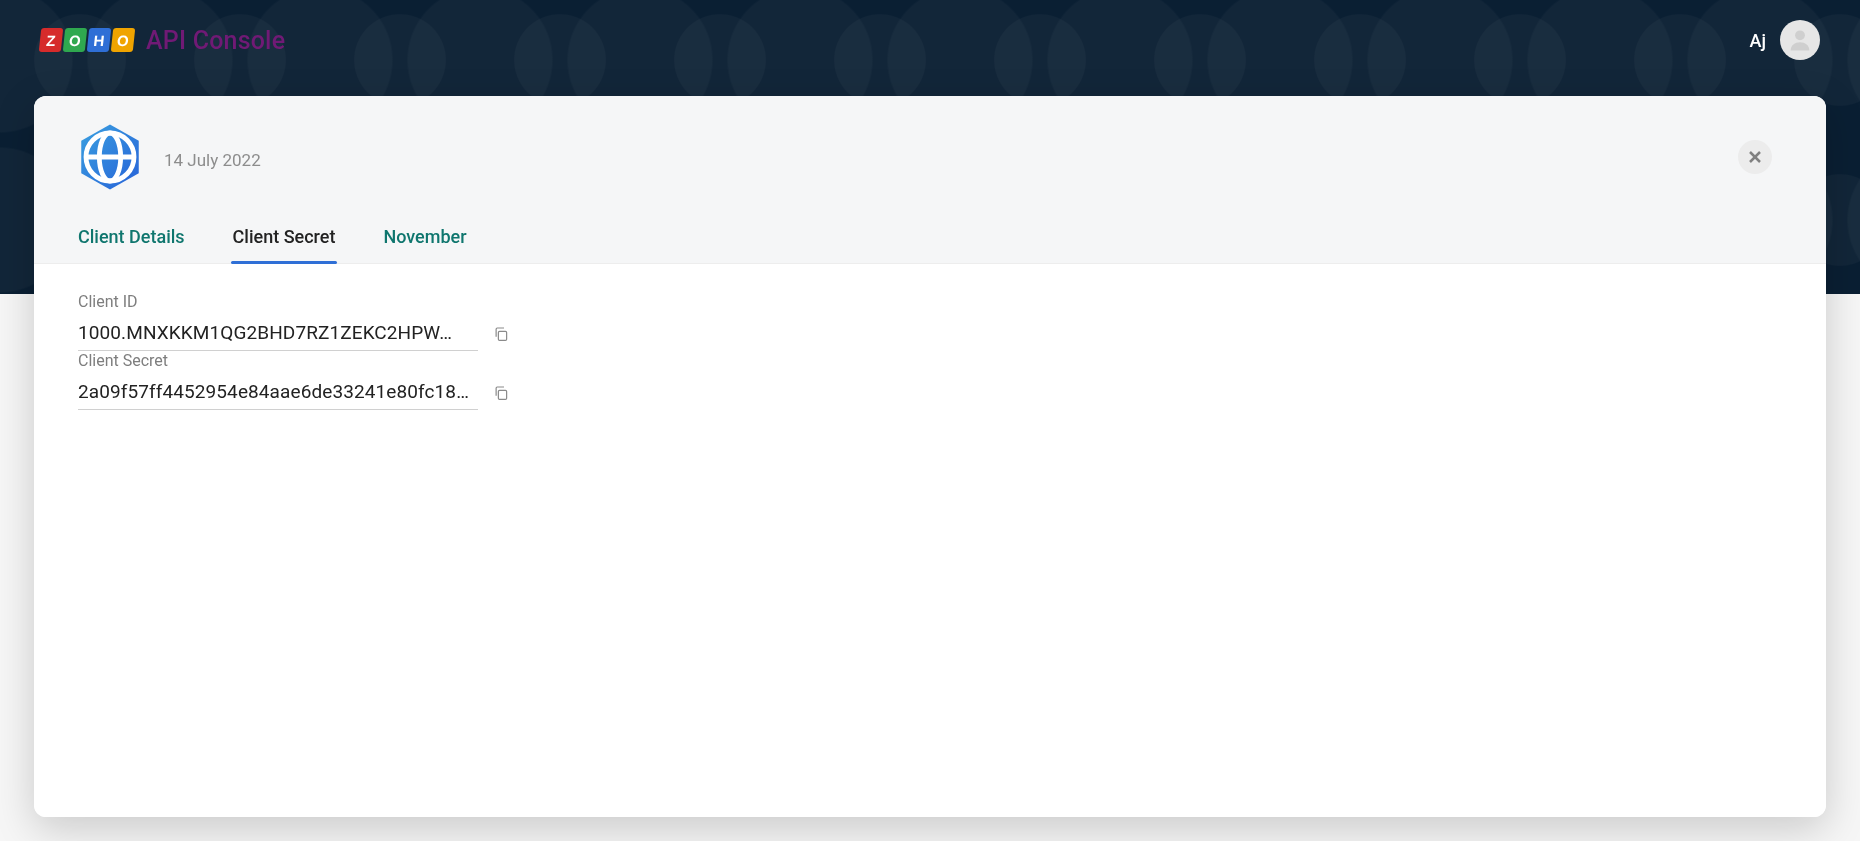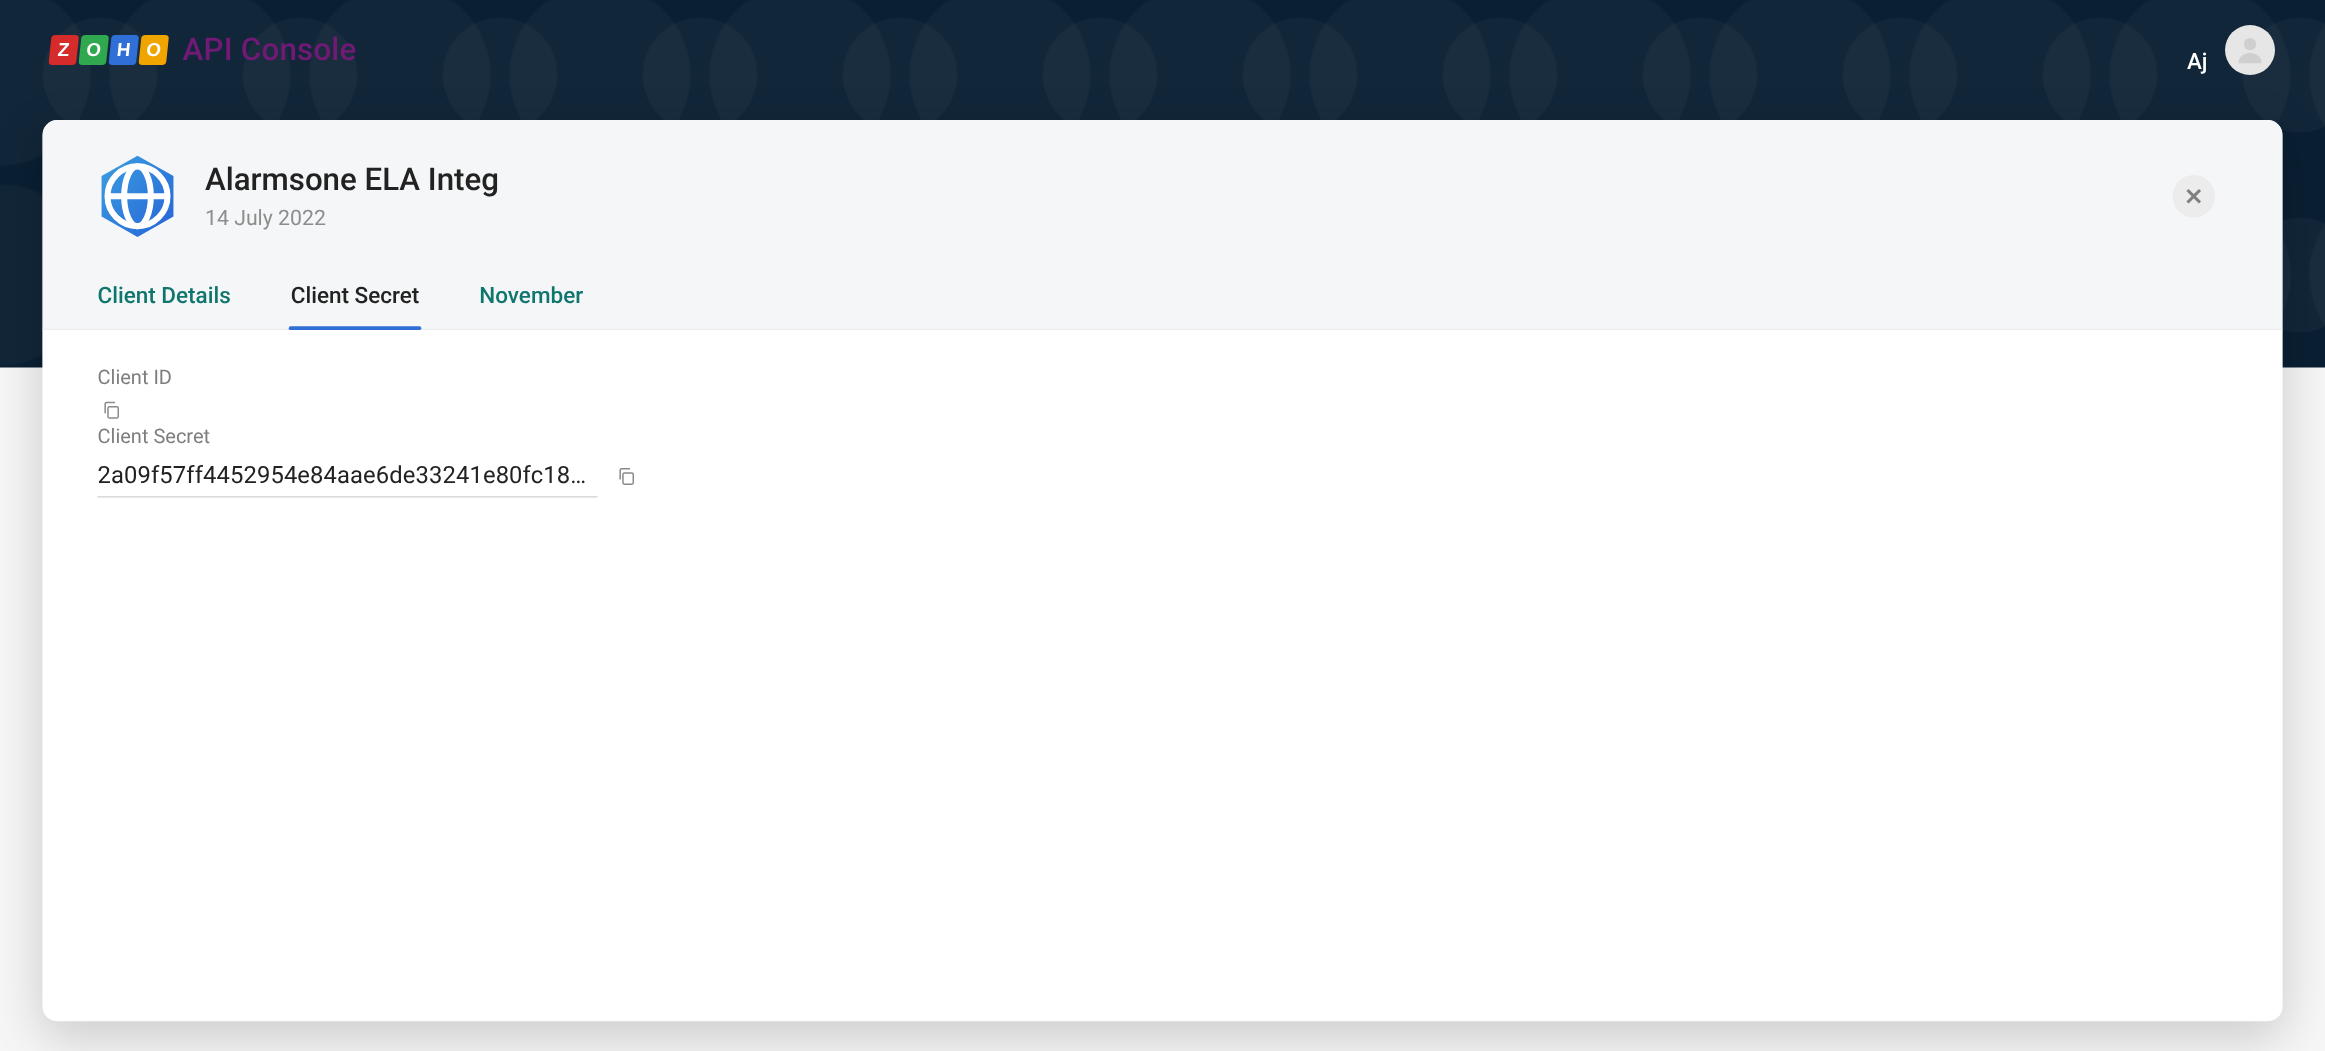--- a/index.html
+++ b/index.html
@@ -63,21 +63,21 @@
   .t-o2{ background:#f0a400; transform: skewX(-6deg); }
   .brand-title {
     color:#701a75;
     font-size: 25px;
     font-weight: 500;
     letter-spacing: 0.2px;
   }
   .header-spacer { flex: 1; }
   .user-area {
     display: flex;
-    align-items: flex-end;
+    align-items: center;
     gap: 14px;
   }
   .user-initials {
     color:#fff;
     font-size: 18px;
     font-weight: 500;
   }
   .avatar {
     width: 40px; height: 40px;
     border-radius: 50%;
@@ -257,21 +257,20 @@
           </defs>
           <polygon points="50,4 96,30 96,82 50,108 4,82 4,30" fill="url(#hexg)"></polygon>
         </svg>
         <svg class="hex-icon" viewBox="0 0 24 24">
           <circle cx="12" cy="12" r="9" stroke="#fff" stroke-width="1.8" fill="none"></circle>
           <ellipse cx="12" cy="12" rx="4" ry="9" stroke="#fff" stroke-width="1.8" fill="none"></ellipse>
           <line x1="3" y1="12" x2="21" y2="12" stroke="#fff" stroke-width="1.8"></line>
         </svg>
       </div>
       <div class="title-col">
-        <div class="app-title">Alarmsone ELA Integ</div>
         <div class="app-date">14 July 2022</div>
       </div>
       <div class="close-btn">
         <svg viewBox="0 0 14 14">
             <line x1="2" y1="2" x2="12" y2="12"></line>
             <line x1="12" y1="2" x2="2" y2="12"></line>
           </svg>
       </div>
     </div>
 
@@ -279,20 +278,21 @@
       <div class="tab">Client Details</div>
       <div class="tab active">Client Secret</div>
       <div class="tab">November</div>
     </div>
   </div>
 
   <div class="panel-body">
     <div class="field">
       <div class="field-label">Client ID</div>
       <div class="field-row">
+        <div class="field-value">1000.MNXKKM1QG2BHD7RZ1ZEKC2HPW…</div>
         <div class="copy-btn">
           <svg viewBox="0 0 24 24">
             <rect x="8.5" y="8.5" width="11" height="12" rx="1.5"></rect>
             <path d="M5.5 15.5V5.5a1.5 1.5 0 0 1 1.5-1.5h9"></path>
           </svg>
         </div>
       </div>
     </div>
 
     <div class="field">

